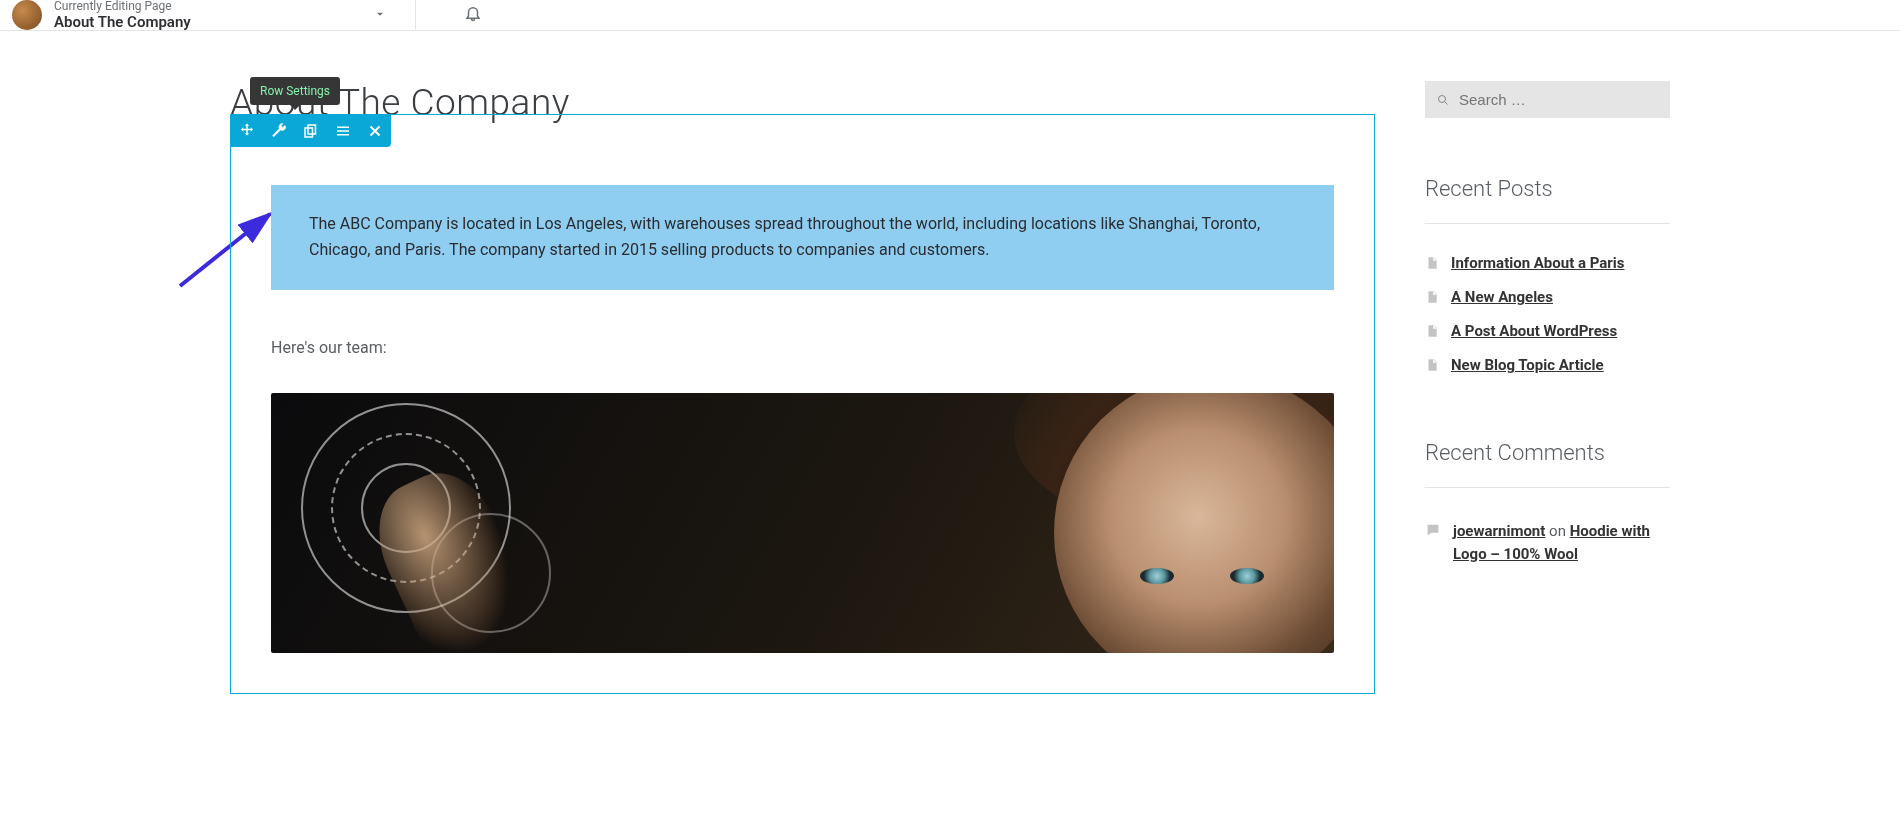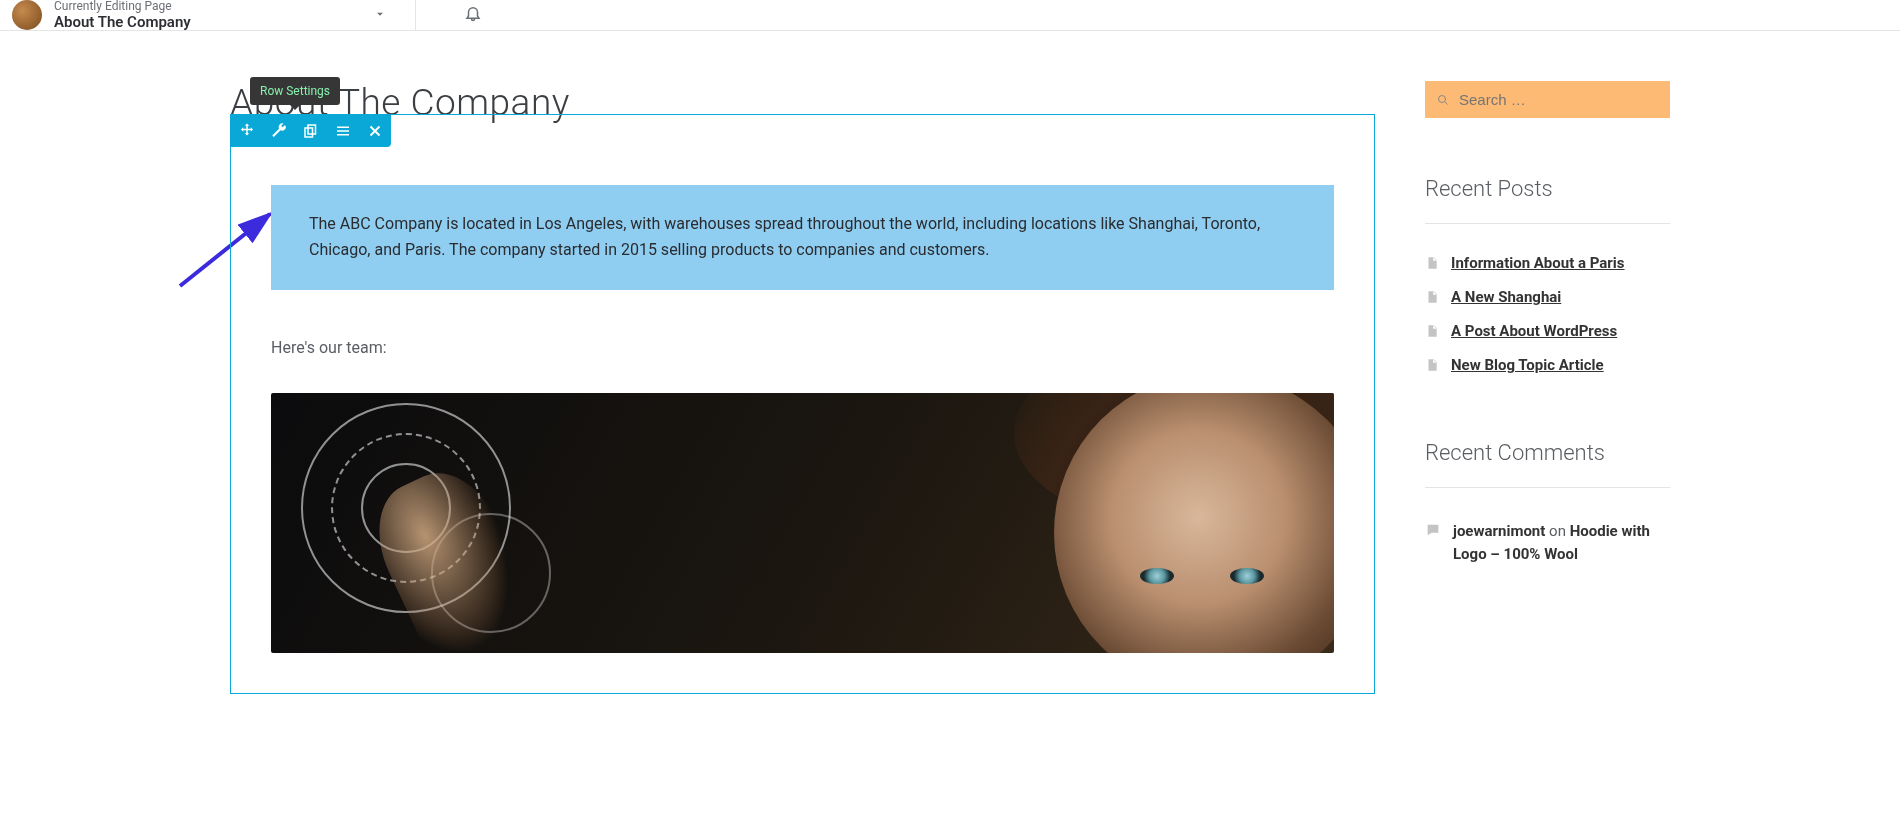--- a/index.html
+++ b/index.html
@@ -50,32 +50,32 @@
 .hc3{width:90px;height:90px;top:70px;left:90px;}
 .hc4{width:120px;height:120px;top:120px;left:160px;border-color:rgba(255,255,255,.35);}
 .hand{position:absolute;width:120px;height:180px;left:120px;top:80px;background:radial-gradient(ellipse at 40% 30%,rgba(210,170,130,.85),rgba(160,110,70,.2) 60%,transparent 70%);border-radius:40% 40% 20% 20%;transform:rotate(-25deg);}
 .face{position:absolute;width:320px;height:320px;right:-40px;top:-20px;background:radial-gradient(circle at 45% 45%,#d9b79a 0%,#b98f6f 35%,#6a4a33 65%,#2a1c10 100%);border-radius:50%;}
 .hair{position:absolute;width:380px;height:200px;right:-60px;top:-60px;background:radial-gradient(ellipse at 50% 100%,#1a120b,#382315 60%,transparent 90%);border-radius:50%;}
 .eye{position:absolute;width:34px;height:16px;background:radial-gradient(circle at 50% 50%,#9fd0d8 0%,#5a98a0 40%,#1a2a2e 70%);border-radius:50%;}
 .eye.e1{right:160px;top:175px;}
 .eye.e2{right:70px;top:175px;}
 
 
-.search-box { display:flex; align-items:center; background:#fdba74; padding:10px 12px; color:#888; gap:10px; font-size:15px; }
+.search-box { display:flex; align-items:center; background:#e5e5e5; padding:10px 12px; color:#888; gap:10px; font-size:15px; }
 .search-box input { border:none; background:transparent; outline:none; flex:1; font-size:15px; color:#333; }
 .widget-title { font-size:22px; font-weight:300; color:#5a5e63; margin:58px 0 22px; }
 .divider-h { height:1px; background:#e4e4e4; margin-bottom:22px; }
 .post-list,.comment-list{list-style:none;}
 .post-item { display:flex; align-items:center; gap:12px; padding:8px 0; }
 .doc-icon { color:#b7b7b7; }
 .post-link { color:#333; font-weight:700; text-decoration:underline; font-size:15px; cursor:pointer; }
 .comment-item { display:flex; gap:12px; padding:10px 0; font-size:15px; line-height:1.5; }
 .chat-icon { color:#b7b7b7; flex-shrink:0; margin-top:2px; }
 .cmt-body { color:#5a5e63; }
-.cmt-link { color:#333; font-weight:700; cursor:pointer; }
+.cmt-link { color:#333; font-weight:700; text-decoration:underline; cursor:pointer; }
 .on-word { color:#5a5e63; }
 </style>
 </head>
 <body>
 
 <div class="topbar">
   <div class="topbar-left">
     <div class="logo"></div>
     <div class="title-block">
       <div class="title-sub">Currently Editing Page</div>
@@ -176,21 +176,21 @@
             <path fill="#c4c4c4" d="M6 2h9l5 5v15H6z"></path>
             <path fill="#fff" d="M14 2v6h6"></path>
           </svg>
           <a class="post-link">Information About a Paris</a>
         </li>
         <li class="post-item">
           <svg width="14" height="16" viewBox="0 0 24 24" class="doc-icon">
             <path fill="#c4c4c4" d="M6 2h9l5 5v15H6z"></path>
             <path fill="#fff" d="M14 2v6h6"></path>
           </svg>
-          <a class="post-link">A New Shanghai</a>
+          <a class="post-link">A New Angeles</a>
         </li>
         <li class="post-item">
           <svg width="14" height="16" viewBox="0 0 24 24" class="doc-icon">
             <path fill="#c4c4c4" d="M6 2h9l5 5v15H6z"></path>
             <path fill="#fff" d="M14 2v6h6"></path>
           </svg>
           <a class="post-link">A Post About WordPress</a>
         </li>
         <li class="post-item">
           <svg width="14" height="16" viewBox="0 0 24 24" class="doc-icon">

